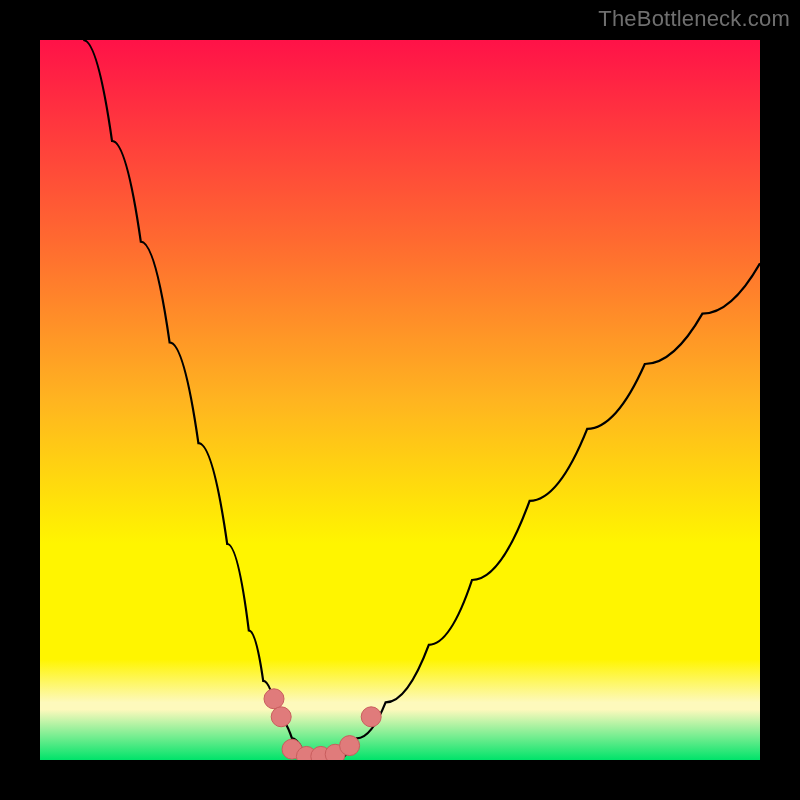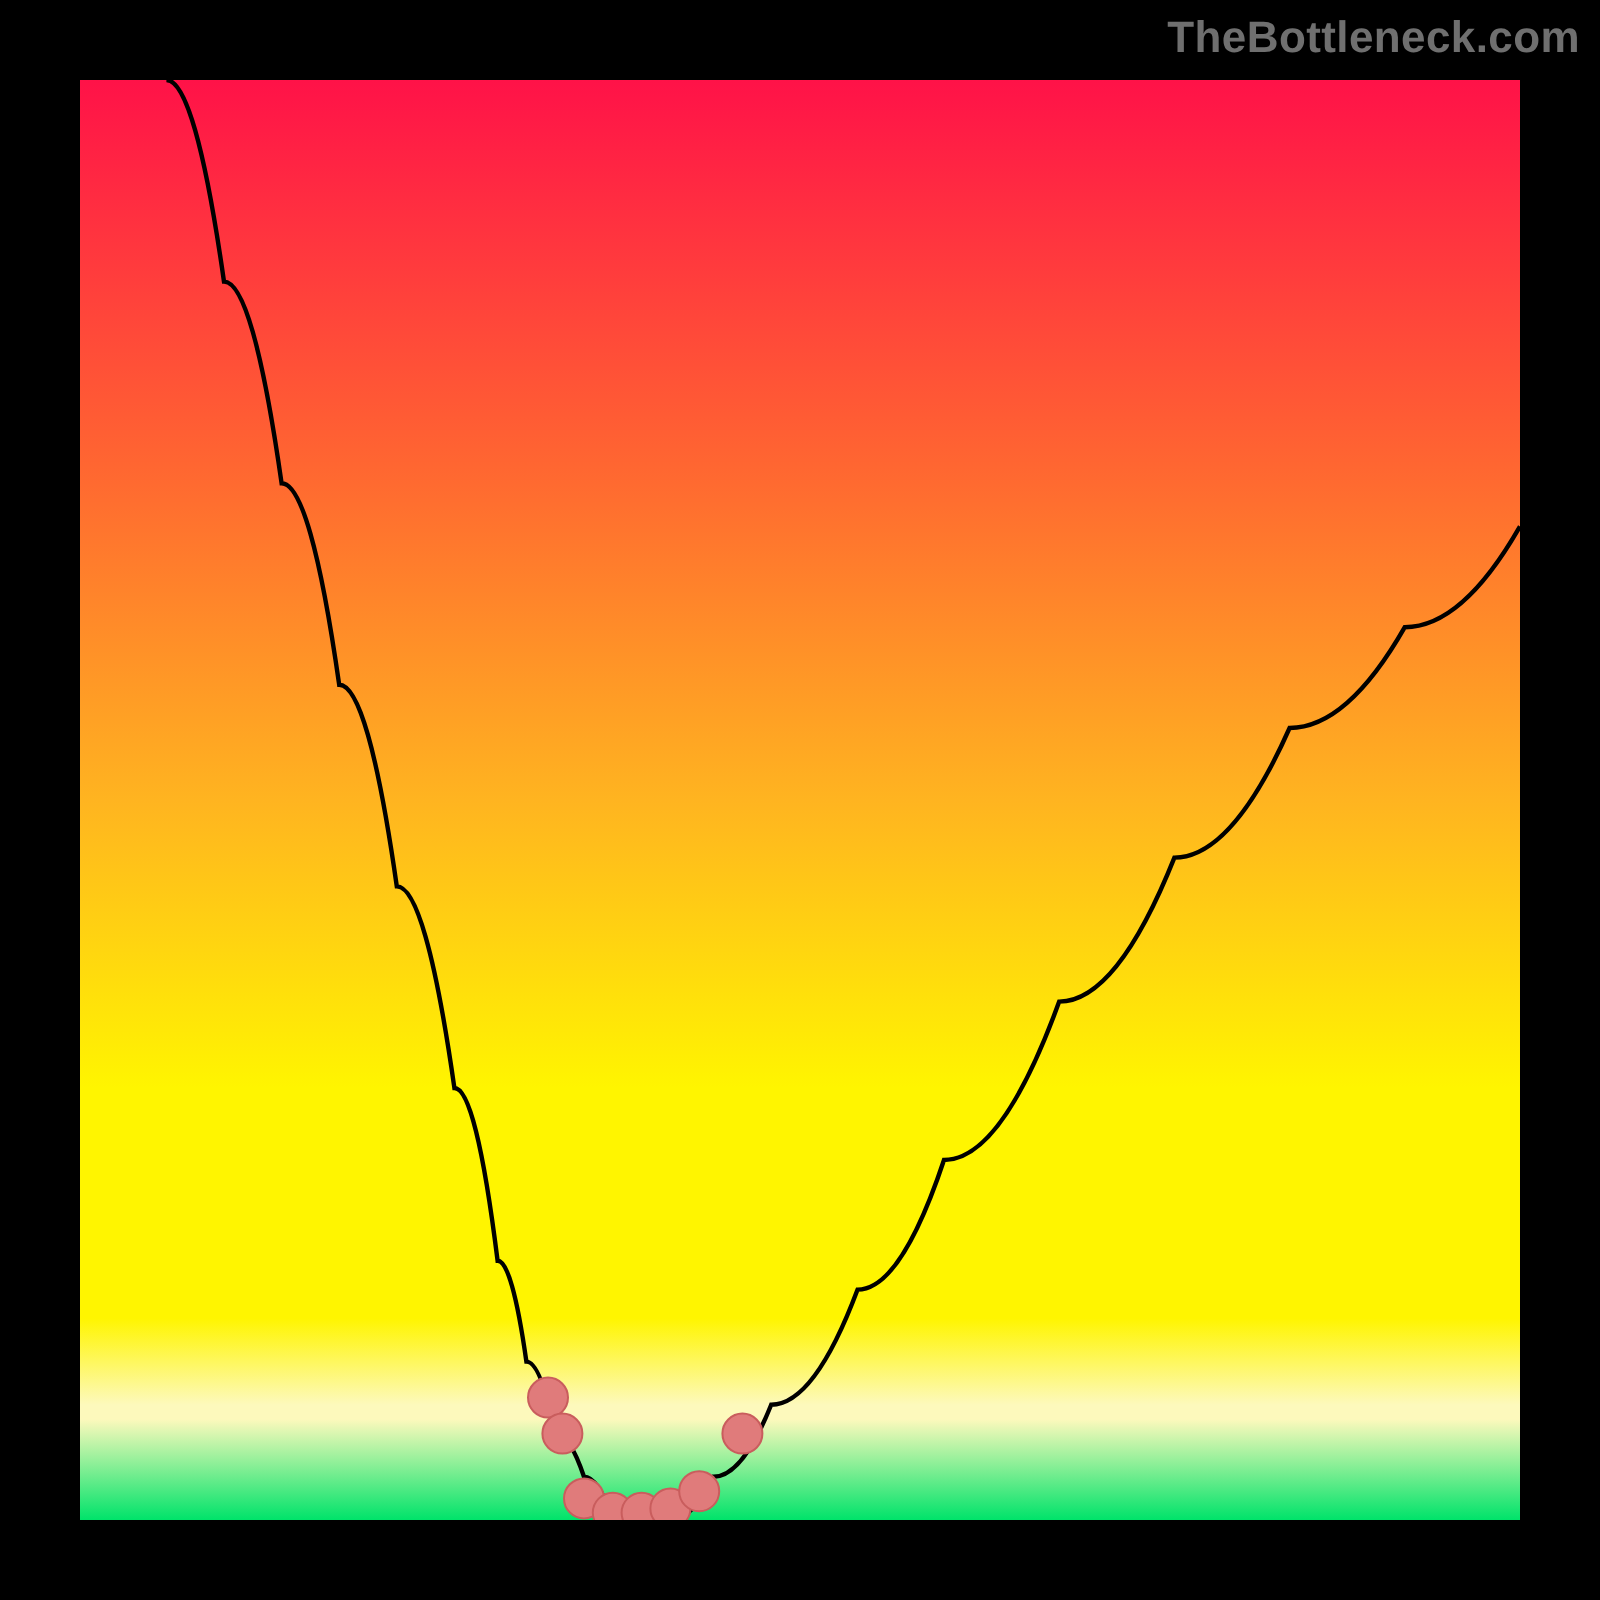--- a/index.html
+++ b/index.html
@@ -32,21 +32,21 @@
     top: 40px;
     width: 720px;
     height: 720px;
   }
   .watermark {
     position: absolute;
     top: 6px;
     right: 10px;
     color: #6f6f6f;
     font-size: 22px;
-    font-weight: 700;
+    font-weight: 400;
     letter-spacing: 0.2px;
   }
 </style>
 </head>
 <body>
 
 <div class="frame">
 
   <svg class="plot-bg" viewBox="0 0 720 720" preserveAspectRatio="none">
     <defs>

